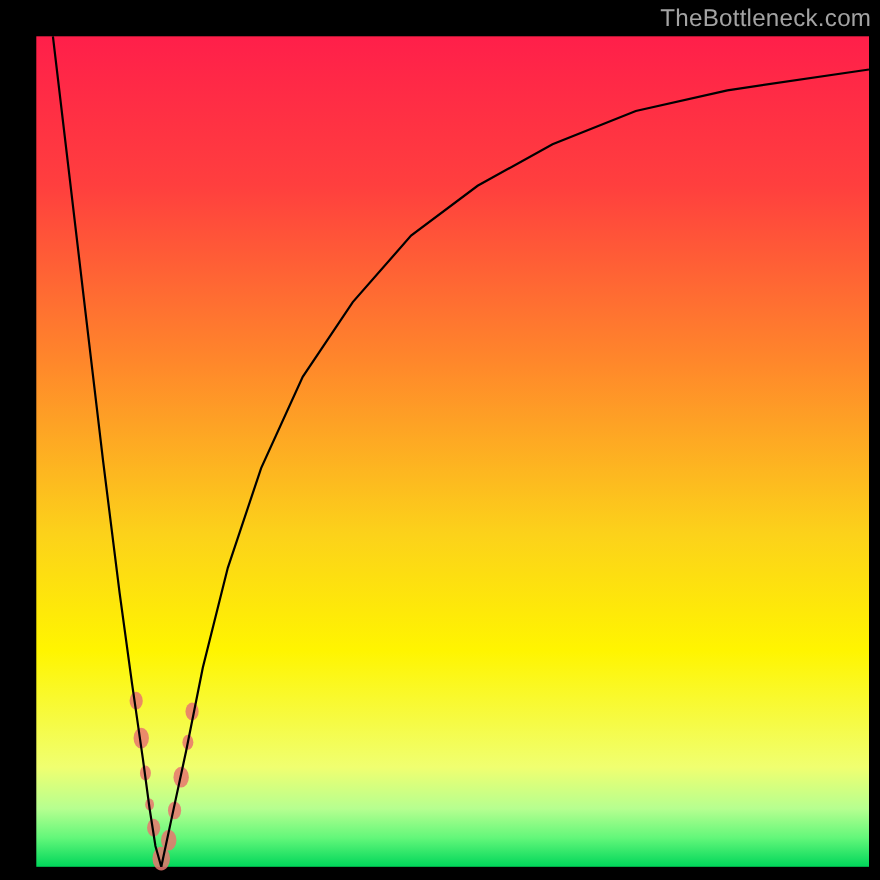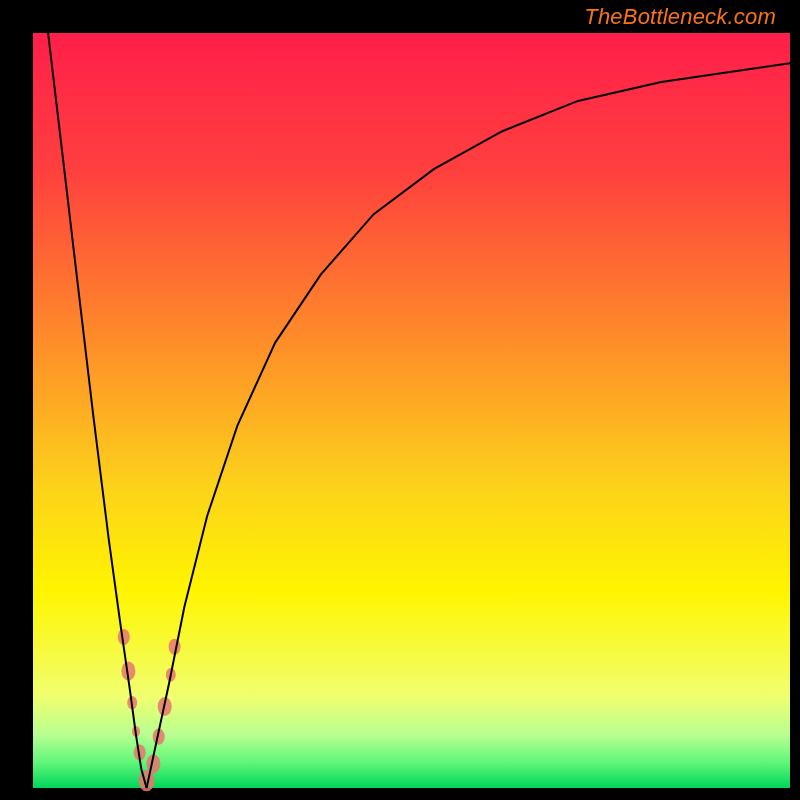--- a/index.html
+++ b/index.html
@@ -11,28 +11,27 @@
     overflow: hidden;
   }
   .stage {
     position: relative;
     width: 800px;
     height: 800px;
   }
   .watermark {
     position: absolute;
     top: 4px;
-    right: 24px;
+    right: 8px;
     font-family: Arial, Helvetica, sans-serif;
     font-size: 22px;
-    color: #f97316;
+    color: #a3a3a3;
     letter-spacing: 0.2px;
     z-index: 10;
     user-select: none;
-    font-style: italic;
   }
   svg.plot {
     position: absolute;
     left: 0;
     top: 0;
   }
 </style>
 </head>
 <body>
 

